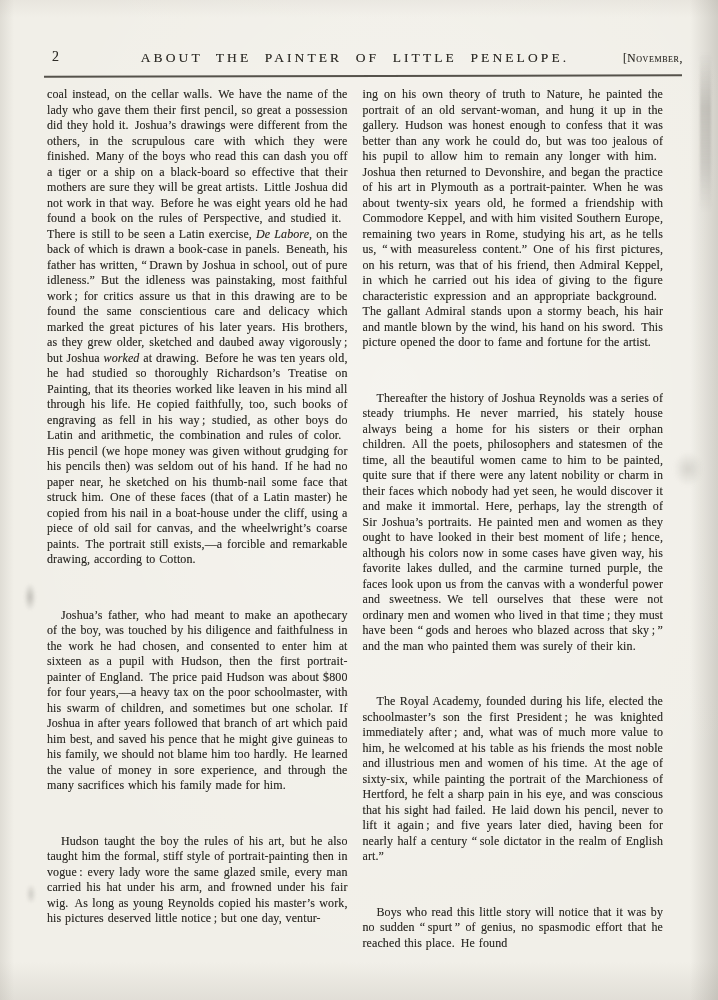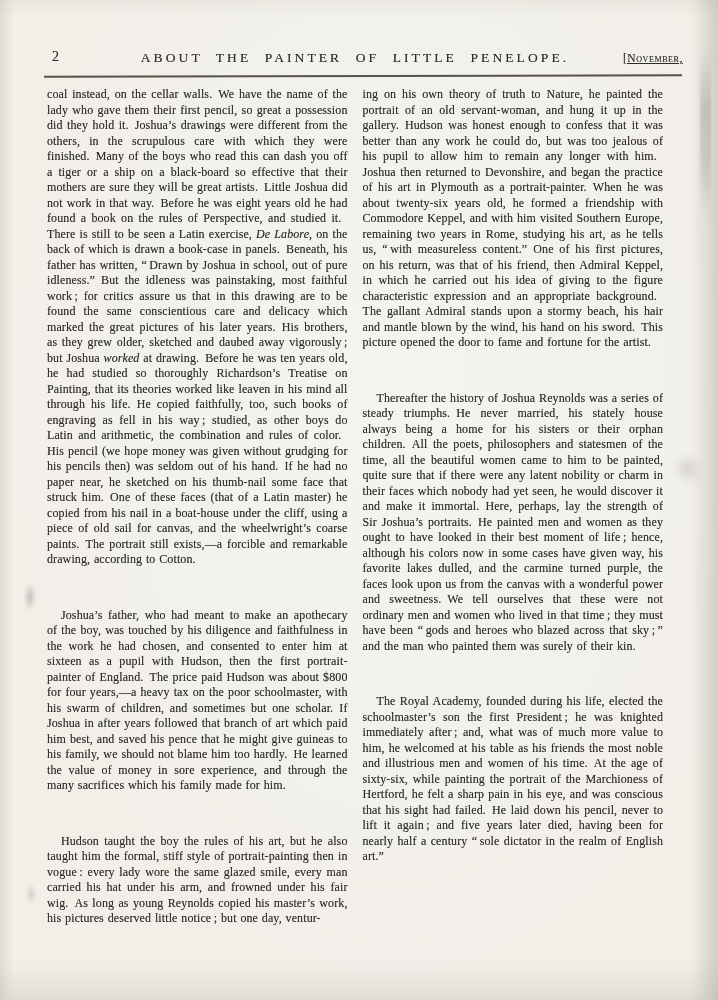--- a/index.html
+++ b/index.html
@@ -33,21 +33,20 @@
     text-align: center;
     font-size: 13.5px;
     letter-spacing: 3.1px;
     word-spacing: 7px;
   }
   .issue-label {
     position: absolute; right: 35px; top: 52px;
     font-size: 11.5px;
     font-variant: small-caps;
     letter-spacing: 0.6px;
-    text-decoration: underline;
   }
   .header-rule {
     position: absolute; left: 44px; top: 75px;
     width: 638px; height: 1.6px;
     background: #55524b;
     transform: rotate(-0.12deg);
   }
 
   
   .columns {
@@ -104,20 +103,21 @@
   <div class="columns">
     <div class="col ink">
         <p class="para"><span>coal instead, on the cellar walls. We have the name of the lady who gave them their first pencil, so great a possession did they hold it. Joshua’s drawings were different from the others, in the scrupulous care with which they were finished. Many of the boys who read this can dash you off a tiger or a ship on a black-board so effective that their mothers are sure they will be great artists. Little Joshua did not work in that way. Before he was eight years old he had found a book on the rules of Perspective, and studied it. There is still to be seen a Latin exercise, </span><span class="it">De Labore</span><span>, on the back of which is drawn a book-case in panels. Beneath, his father has written, “ Drawn by Joshua in school, out of pure idleness.” But the idleness was painstaking, most faithful work ; for critics assure us that in this drawing are to be found the same conscientious care and delicacy which marked the great pictures of his later years. His brothers, as they grew older, sketched and daubed away vigorously ; but Joshua </span><span class="it">worked</span><span> at drawing. Before he was ten years old, he had studied so thoroughly Richardson’s Treatise on Painting, that its theories worked like leaven in his mind all through his life. He copied faithfully, too, such books of engraving as fell in his way ; studied, as other boys do Latin and arithmetic, the combination and rules of color. His pencil (we hope money was given without grudging for his pencils then) was seldom out of his hand. If he had no paper near, he sketched on his thumb-nail some face that struck him. One of these faces (that of a Latin master) he copied from his nail in a boat-house under the cliff, using a piece of old sail for canvas, and the wheelwright’s coarse paints. The portrait still exists,—a forcible and remarkable drawing, according to Cotton.</span></p>
         <p class="para indent"><span>Joshua’s father, who had meant to make an apothecary of the boy, was touched by his diligence and faithfulness in the work he had chosen, and consented to enter him at sixteen as a pupil with Hudson, then the first portrait-painter of England. The price paid Hudson was about $800 for four years,—a heavy tax on the poor schoolmaster, with his swarm of children, and sometimes but one scholar. If Joshua in after years followed that branch of art which paid him best, and saved his pence that he might give guineas to his family, we should not blame him too hardly. He learned the value of money in sore experience, and through the many sacrifices which his family made for him.</span></p>
         <p class="para indent"><span>Hudson taught the boy the rules of his art, but he also taught him the formal, stiff style of portrait-painting then in vogue : every lady wore the same glazed smile, every man carried his hat under his arm, and frowned under his fair wig. As long as young Reynolds copied his master’s work, his pictures deserved little notice ; but one day, ventur-</span></p>
       </div>
     <div class="col ink">
         <p class="para"><span>ing on his own theory of truth to Nature, he painted the portrait of an old servant-woman, and hung it up in the gallery. Hudson was honest enough to confess that it was better than any work he could do, but was too jealous of his pupil to allow him to remain any longer with him. Joshua then returned to Devonshire, and began the practice of his art in Plymouth as a portrait-painter. When he was about twenty-six years old, he formed a friendship with Commodore Keppel, and with him visited Southern Europe, remaining two years in Rome, studying his art, as he tells us, “ with measureless content.” One of his first pictures, on his return, was that of his friend, then Admiral Keppel, in which he carried out his idea of giving to the figure characteristic expression and an appropriate background. The gallant Admiral stands upon a stormy beach, his hair and mantle blown by the wind, his hand on his sword. This picture opened the door to fame and fortune for the artist.</span></p>
         <p class="para indent"><span>Thereafter the history of Joshua Reynolds was a series of steady triumphs. He never married, his stately house always being a home for his sisters or their orphan children. All the poets, philosophers and statesmen of the time, all the beautiful women came to him to be painted, quite sure that if there were any latent nobility or charm in their faces which nobody had yet seen, he would discover it and make it immortal. Here, perhaps, lay the strength of Sir Joshua’s portraits. He painted men and women as they ought to have looked in their best moment of life ; hence, although his colors now in some cases have given way, his favorite lakes dulled, and the carmine turned purple, the faces look upon us from the canvas with a wonderful power and sweetness. We tell ourselves that these were not ordinary men and women who lived in that time ; they must have been “ gods and heroes who blazed across that sky ; ” and the man who painted them was surely of their kin.</span></p>
         <p class="para indent"><span>The Royal Academy, founded during his life, elected the schoolmaster’s son the first President ; he was knighted immediately after ; and, what was of much more value to him, he welcomed at his table as his friends the most noble and illustrious men and women of his time. At the age of sixty-six, while painting the portrait of the Marchioness of Hertford, he felt a sharp pain in his eye, and was conscious that his sight had failed. He laid down his pencil, never to lift it again ; and five years later died, having been for nearly half a century “ sole dictator in the realm of English art.”</span></p>
+        <p class="para indent"><span>Boys who read this little story will notice that it was by no sudden “ spurt ” of genius, no spasmodic effort that he reached this place. He found</span></p>
       </div>
   </div>
 
   <div class="artifact smudge-a"></div>
   <div class="artifact smudge-b"></div>
   <div class="artifact streak-right"></div>
   <div class="artifact mottle-right"></div>
 
 </div>
 

